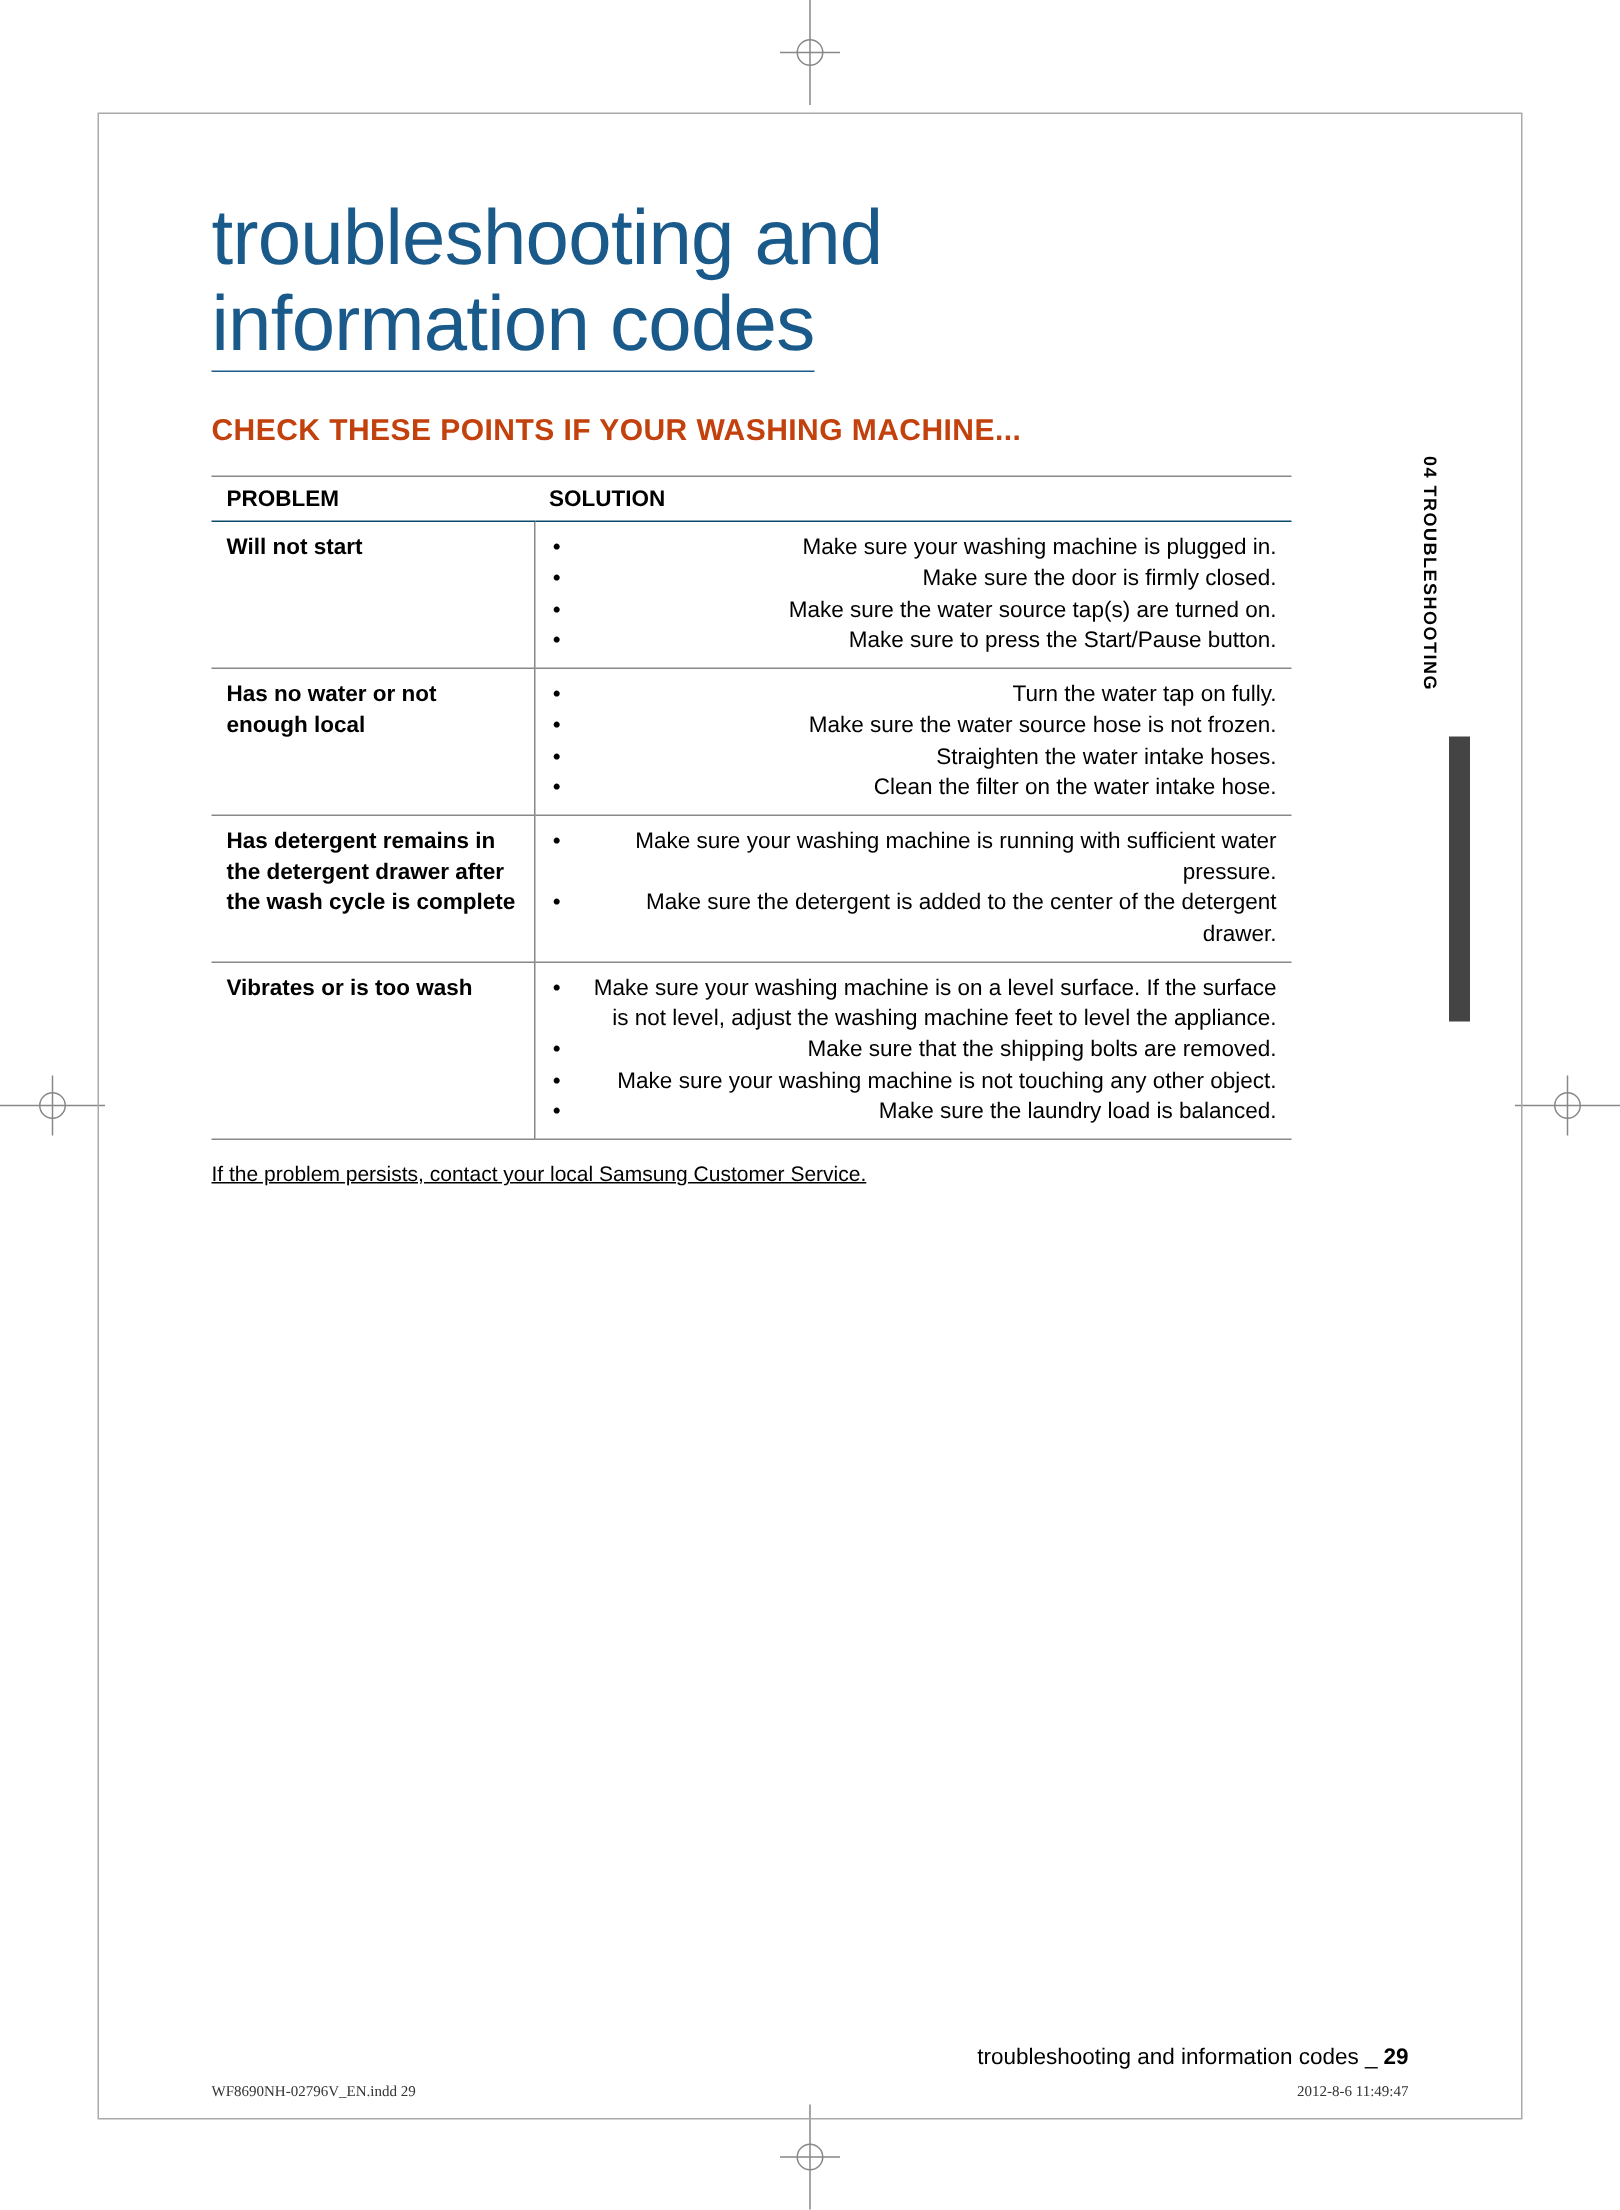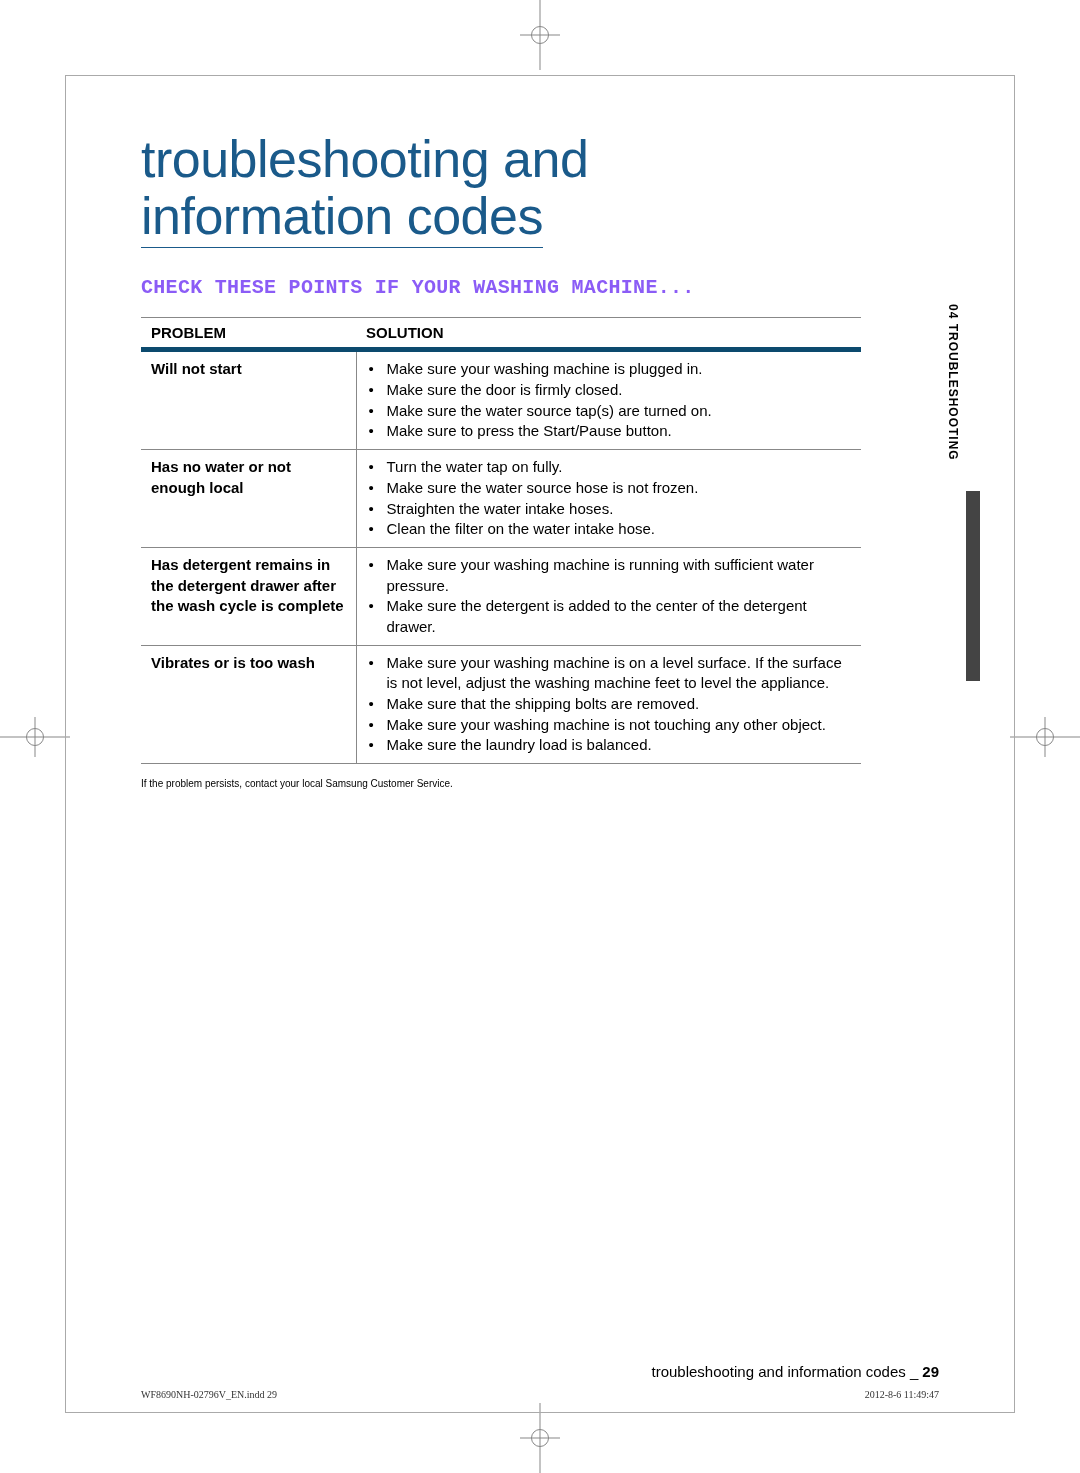--- a/index.html
+++ b/index.html
@@ -36,70 +36,71 @@
       margin-bottom: 28px;
     }
     .title .underline {
       border-bottom: 1px solid #1a5a8a;
       display: inline-block;
       padding-bottom: 2px;
     }
     .section-heading {
       font-size: 20px;
       font-weight: bold;
-      color: #8b5cf6;
+      color: #c2410c;
       margin-bottom: 18px;
       letter-spacing: 0.3px;
-      font-family: Liberation Mono, monospace;
     }
     table {
       width: 720px;
       border-collapse: collapse;
       font-size: 15px;
       color: #000;
     }
     th {
       text-align: left;
       font-weight: bold;
       padding: 6px 10px;
       border-top: 1px solid #888;
-      border-bottom: 5px solid #0c4a6e;
+      border-bottom: 1px solid #0c4a6e;
       background: #fff;
     }
     th.col-problem {
       width: 215px;
     }
     td {
       padding: 7px 10px 7px 10px;
       border-bottom: 1px solid #888;
       vertical-align: top;
       line-height: 1.38;
     }
     td.problem {
       font-weight: bold;
       width: 215px;
       border-right: 1px solid #888;
     }
     td.solution ul {
       list-style: none;
       padding-left: 0;
+      text-align: right;
     }
     td.solution li {
       position: relative;
       padding-left: 20px;
     }
     td.solution li::before {
       content: "•";
       position: absolute;
       left: 2px;
       top: 0;
     }
     .footnote {
-      font-size: 10px;
+      font-size: 14px;
       margin-top: 14px;
+      text-decoration: underline;
     }
     .side-tab {
       position: absolute;
       right: 54px;
       top: 228px;
       writing-mode: vertical-rl;
       font-size: 12px;
       font-weight: bold;
       letter-spacing: 1px;
     }

